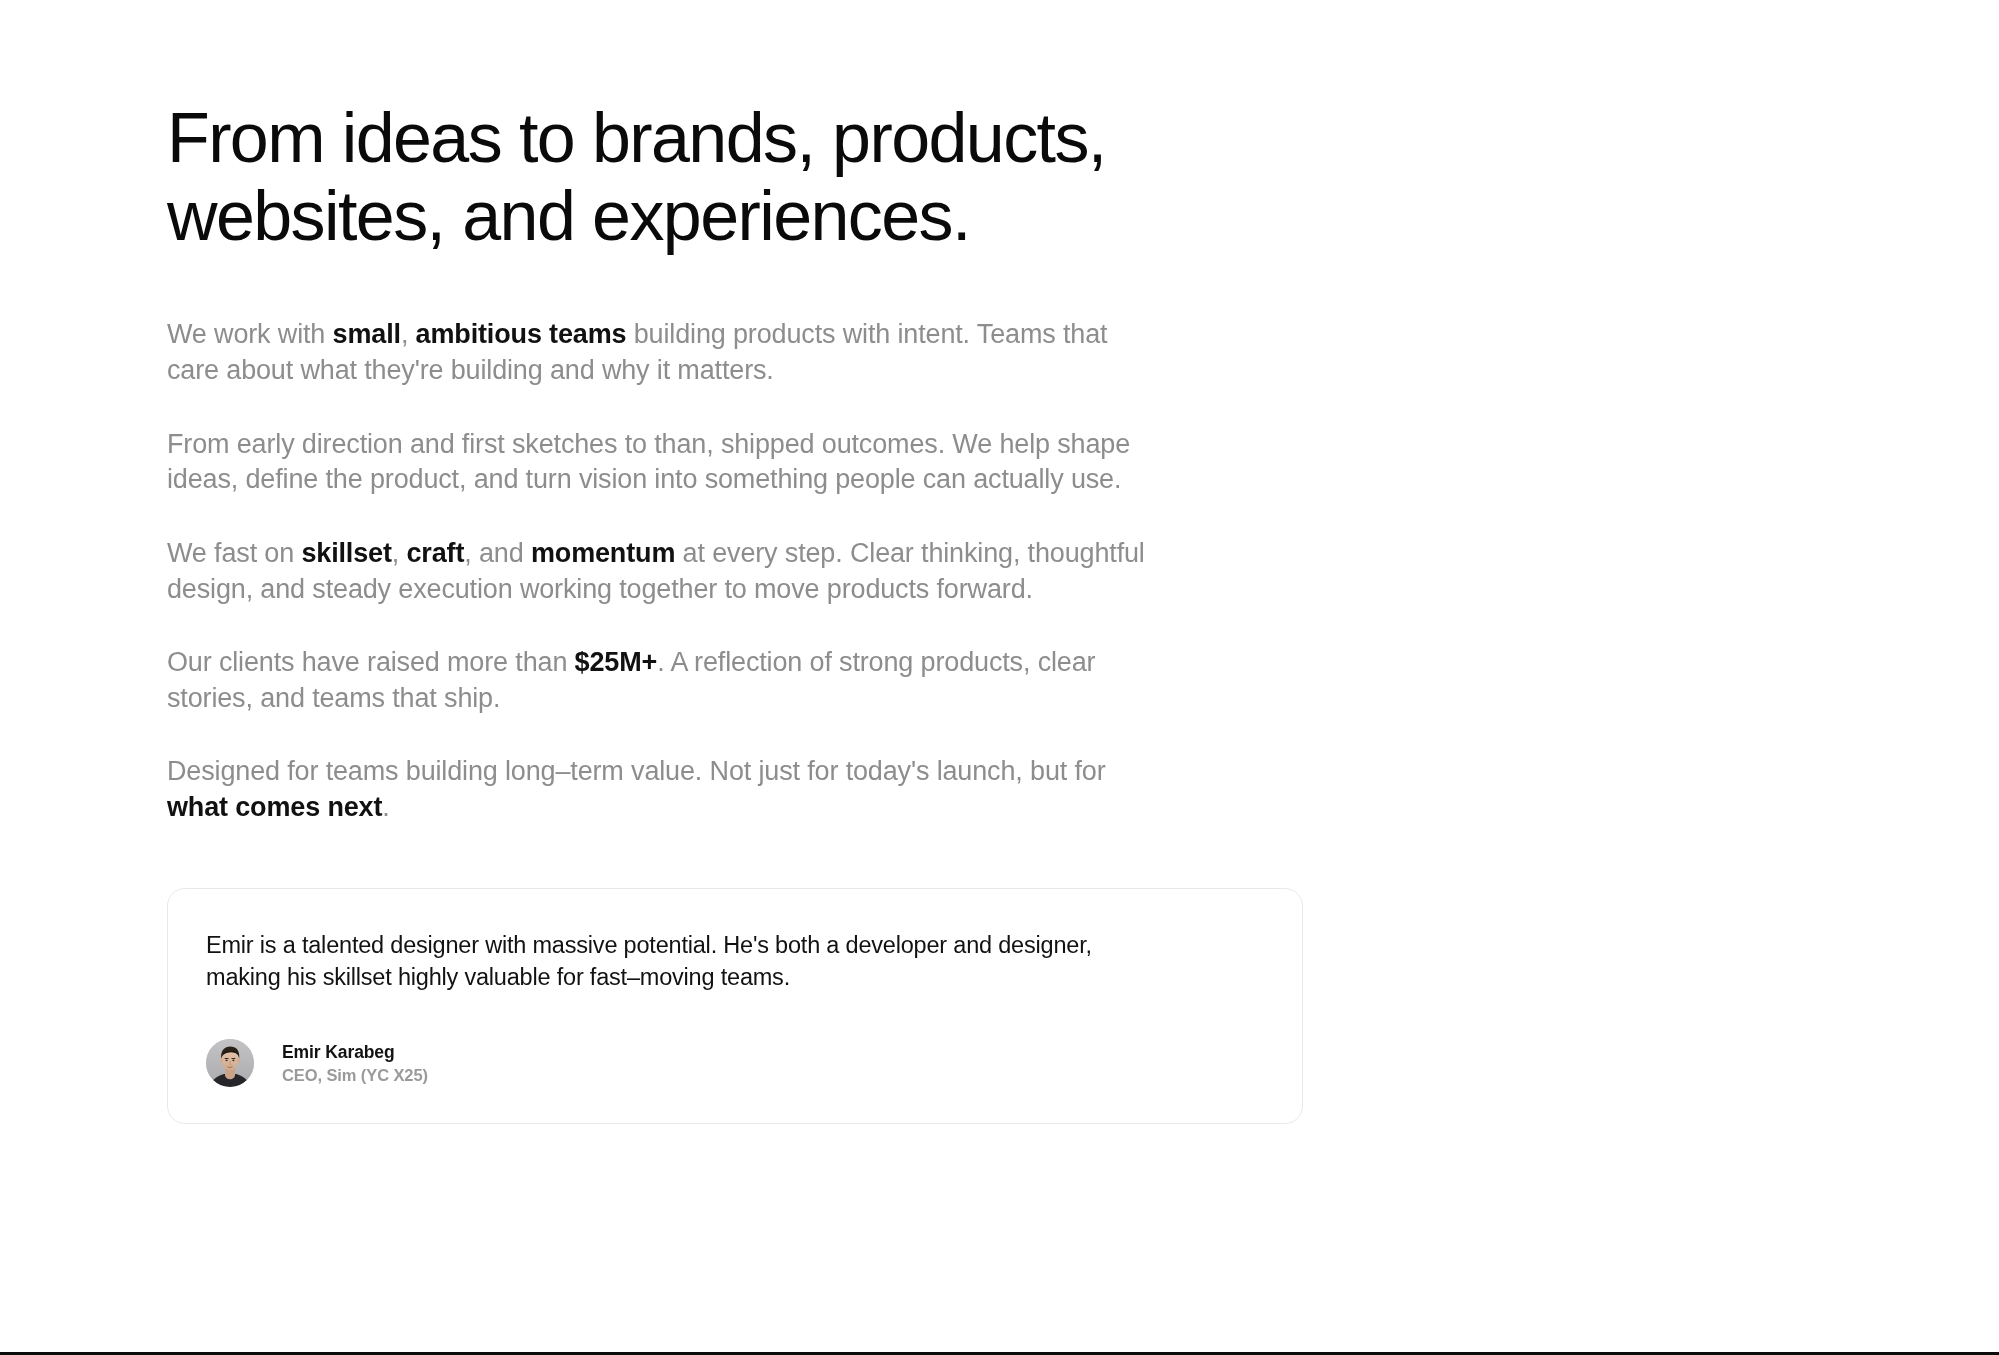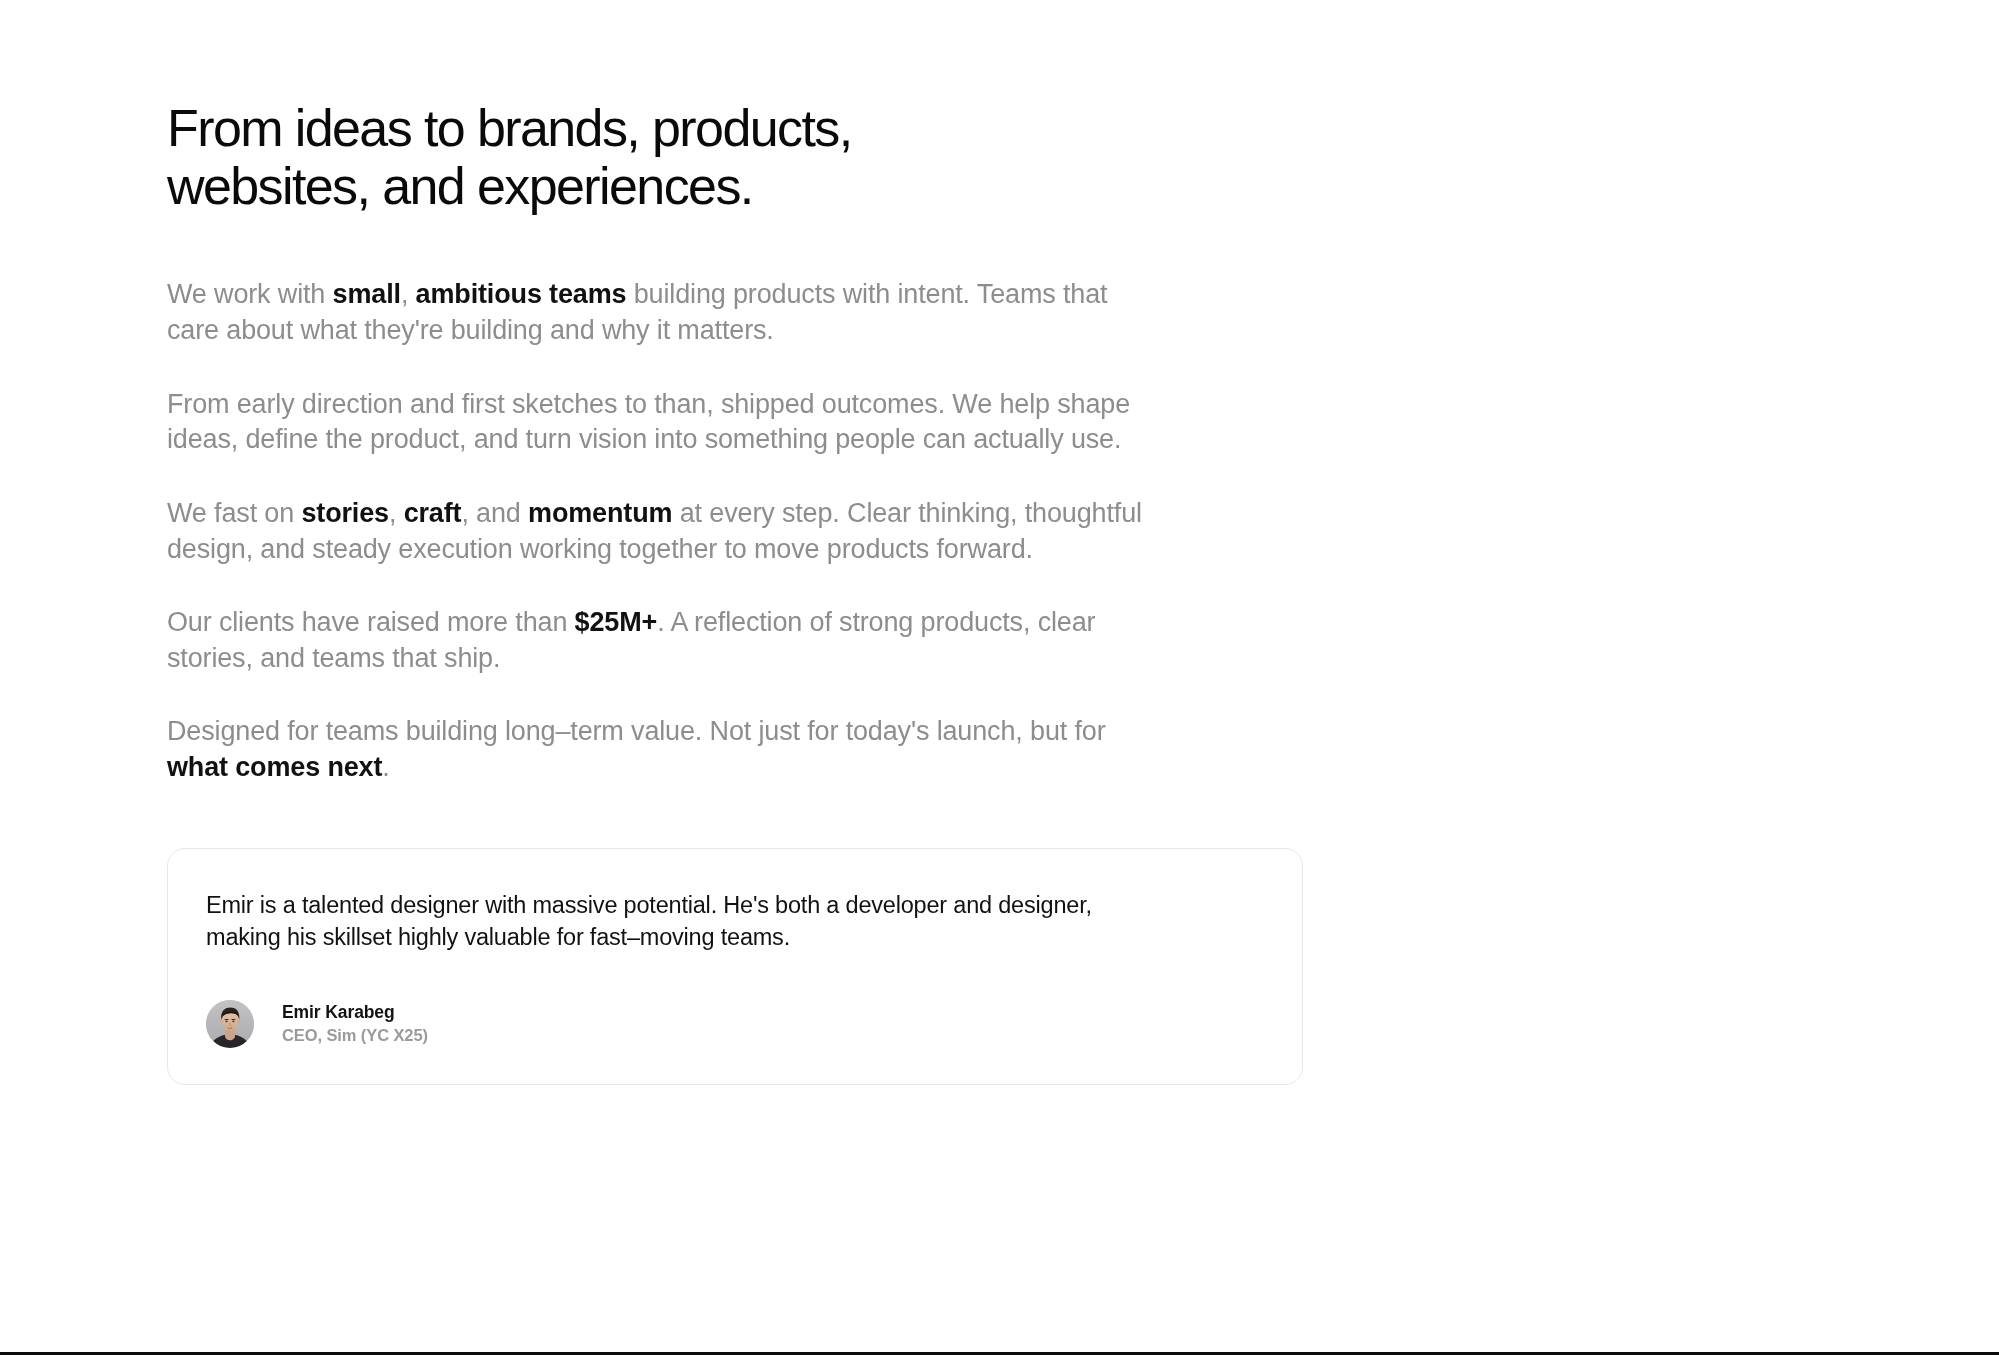--- a/index.html
+++ b/index.html
@@ -27,21 +27,21 @@
     position: absolute;
     left: 167px;
     top: 0;
     width: 1200px;
   }
 
   
   .headline {
     margin: 0;
     padding-top: 100px;
-    font-size: 52px;
+    font-size: 70px;
     line-height: 1.11;
     font-weight: 500;
     letter-spacing: -1.6px;
     color: #0a0a0a;
     max-width: 1180px;
   }
   .headline .line {
     display: block;
     white-space: pre;
   }
@@ -146,21 +146,21 @@
   <div class="content">
 
     <h1 class="headline">
       <span class="line">From ideas to brands, products,</span>
       <span class="line">websites, and experiences.</span>
     </h1>
 
     <div class="body-copy">
       <p class="para"><span>We work with </span><b>small</b><span>, </span><b>ambitious teams</b><span> building products with intent. Teams that care about what they're building and why it matters.</span></p>
       <p class="para"><span>From early direction and first sketches to than, shipped outcomes. We help shape ideas, define the product, and turn vision into something people can actually use.</span></p>
-      <p class="para"><span>We fast on </span><b>stories</b><span>, </span><b>craft</b><span>, and </span><b>momentum</b><span> at every step. Clear thinking, thoughtful design, and steady execution working together to move products forward.</span></p>
+      <p class="para"><span>We fast on </span><b>skillset</b><span>, </span><b>craft</b><span>, and </span><b>momentum</b><span> at every step. Clear thinking, thoughtful design, and steady execution working together to move products forward.</span></p>
       <p class="para"><span>Our clients have raised more than </span><b>$25M+</b><span>. A reflection of strong products, clear stories, and teams that ship.</span></p>
       <p class="para"><span>Designed for teams building long–term value. Not just for today's launch, but for </span><b>what comes next</b><span>.</span></p>
     </div>
 
     <div class="testimonial-card">
       <p class="quote">Emir is a talented designer with massive potential. He's both a developer and designer, making his skillset highly valuable for fast–moving teams.</p>
 
       <div class="author">
         <div class="avatar">
           <svg viewBox="0 0 48 48" aria-hidden="true">

